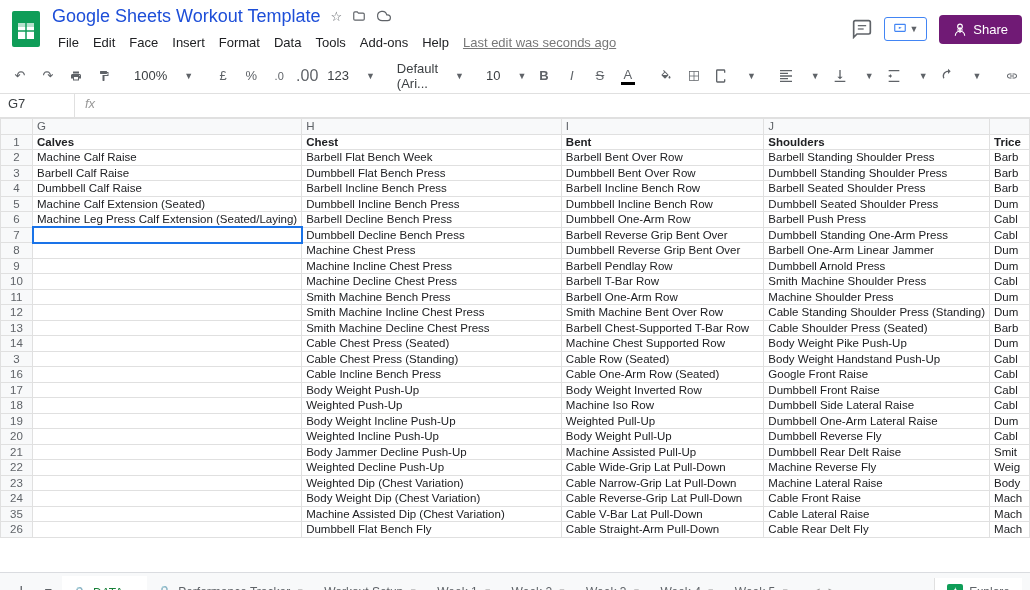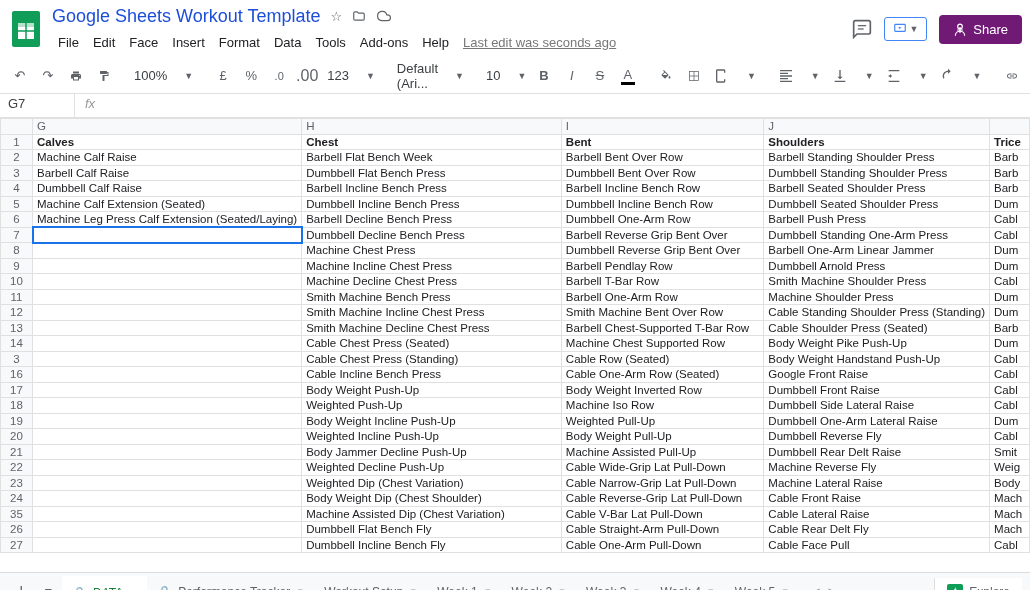--- a/index.html
+++ b/index.html
@@ -427,48 +427,40 @@
           <th class="row-hdr">23</th>
           <td></td>
           <td>Weighted Dip (Chest Variation)</td>
           <td>Cable Narrow-Grip Lat Pull-Down</td>
           <td>Machine Lateral Raise</td>
           <td>Body</td>
         </tr>
         <tr>
           <th class="row-hdr">24</th>
           <td></td>
-          <td>Body Weight Dip (Chest Shoulder)</td>
+          <td>Body Weight Dip (Chest Variation)</td>
           <td>Cable Reverse-Grip Lat Pull-Down</td>
           <td>Cable Front Raise</td>
           <td>Mach</td>
         </tr>
         <tr>
           <th class="row-hdr">35</th>
           <td></td>
           <td>Machine Assisted Dip (Chest Variation)</td>
           <td>Cable V-Bar Lat Pull-Down</td>
           <td>Cable Lateral Raise</td>
           <td>Mach</td>
         </tr>
         <tr>
           <th class="row-hdr">26</th>
           <td></td>
           <td>Dumbbell Flat Bench Fly</td>
           <td>Cable Straight-Arm Pull-Down</td>
           <td>Cable Rear Delt Fly</td>
           <td>Mach</td>
-        </tr>
-        <tr>
-          <th class="row-hdr">27</th>
-          <td></td>
-          <td>Dumbbell Incline Bench Fly</td>
-          <td>Cable One-Arm Pull-Down</td>
-          <td>Cable Face Pull</td>
-          <td>Cabl</td>
         </tr>
       </tbody>
     </table>
 </div>
 
 <div class="sheet-tabs">
   <span class="tab-btn" style="font-size:18px">+</span>
   <span class="tab-btn">≡</span>
   <div id="tabs" style="display:flex">
       <div class="tab active">

